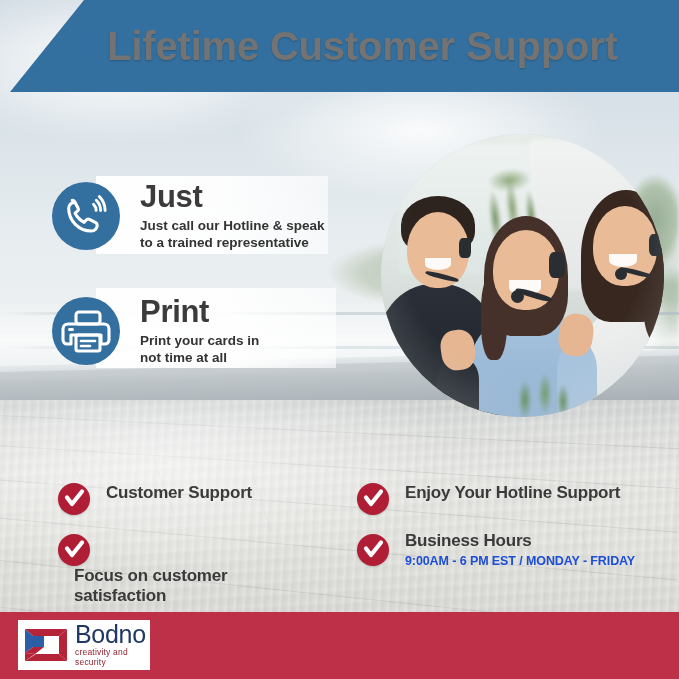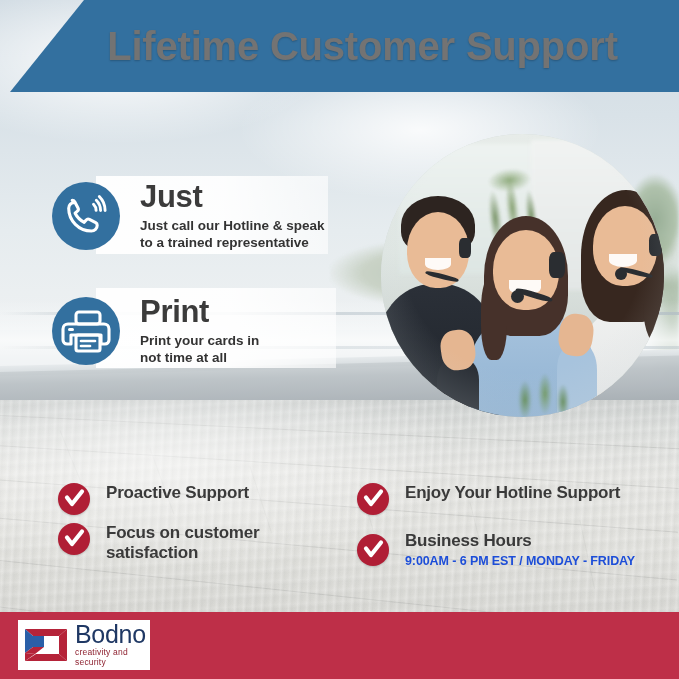--- a/index.html
+++ b/index.html
@@ -256,21 +256,21 @@
   .check-text { margin-left: 16px; }
   .check-title {
     font-size: 17px; font-weight: bold; color: #3a3a3a;
     line-height: 1.18; letter-spacing: -0.2px; white-space: pre-line;
   }
   .check-sub {
     font-size: 12.5px; font-weight: bold; color: #1d4ed8;
     line-height: 1.2; margin-top: 3px; letter-spacing: -0.1px;
   }
   #check-0 { left: 58px;  top: 483px; }
-  #check-1 { left: 58px;  top: 523px; }
+  #check-1 { left: 58px;  top: 534px; flex-direction: column; }
   #check-2 { left: 357px; top: 483px; }
   #check-3 { left: 357px; top: 531px; align-items: center; }
 
   
   .footer {
     position: absolute; left: 0; top: 612px; width: 679px; height: 67px;
     background: #be2f48;
   }
   .logo-box {
     position: absolute; left: 18px; top: 620px;
@@ -400,21 +400,21 @@
     </div>
   </div>
 
   <div class="check-item" id="check-0">
     <div class="check-mark">
       <svg width="32" height="32" viewBox="0 0 32 32" aria-hidden="true">
         <path d="M9 14.5l5 6.5L24 8.5" fill="none" stroke="#ffffff" stroke-width="4.2" stroke-linecap="round" stroke-linejoin="round"></path>
       </svg>
     </div>
     <div class="check-text">
-      <div class="check-title">Proactive Support</div>
+      <div class="check-title">Customer Support</div>
     </div>
   </div>
 
   <div class="check-item" id="check-1">
     <div class="check-mark">
       <svg width="32" height="32" viewBox="0 0 32 32" aria-hidden="true">
         <path d="M9 14.5l5 6.5L24 8.5" fill="none" stroke="#ffffff" stroke-width="4.2" stroke-linecap="round" stroke-linejoin="round"></path>
       </svg>
     </div>
     <div class="check-text">

